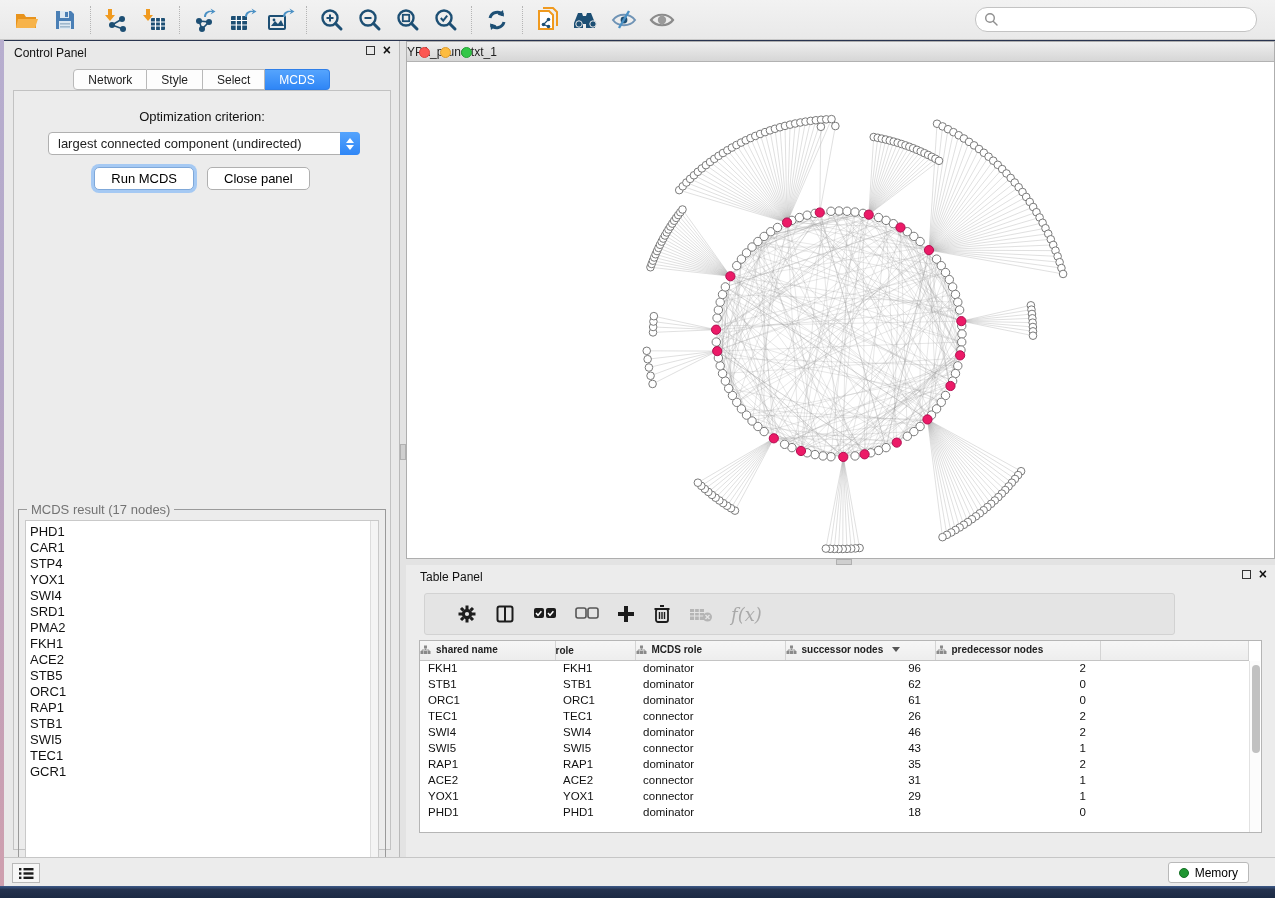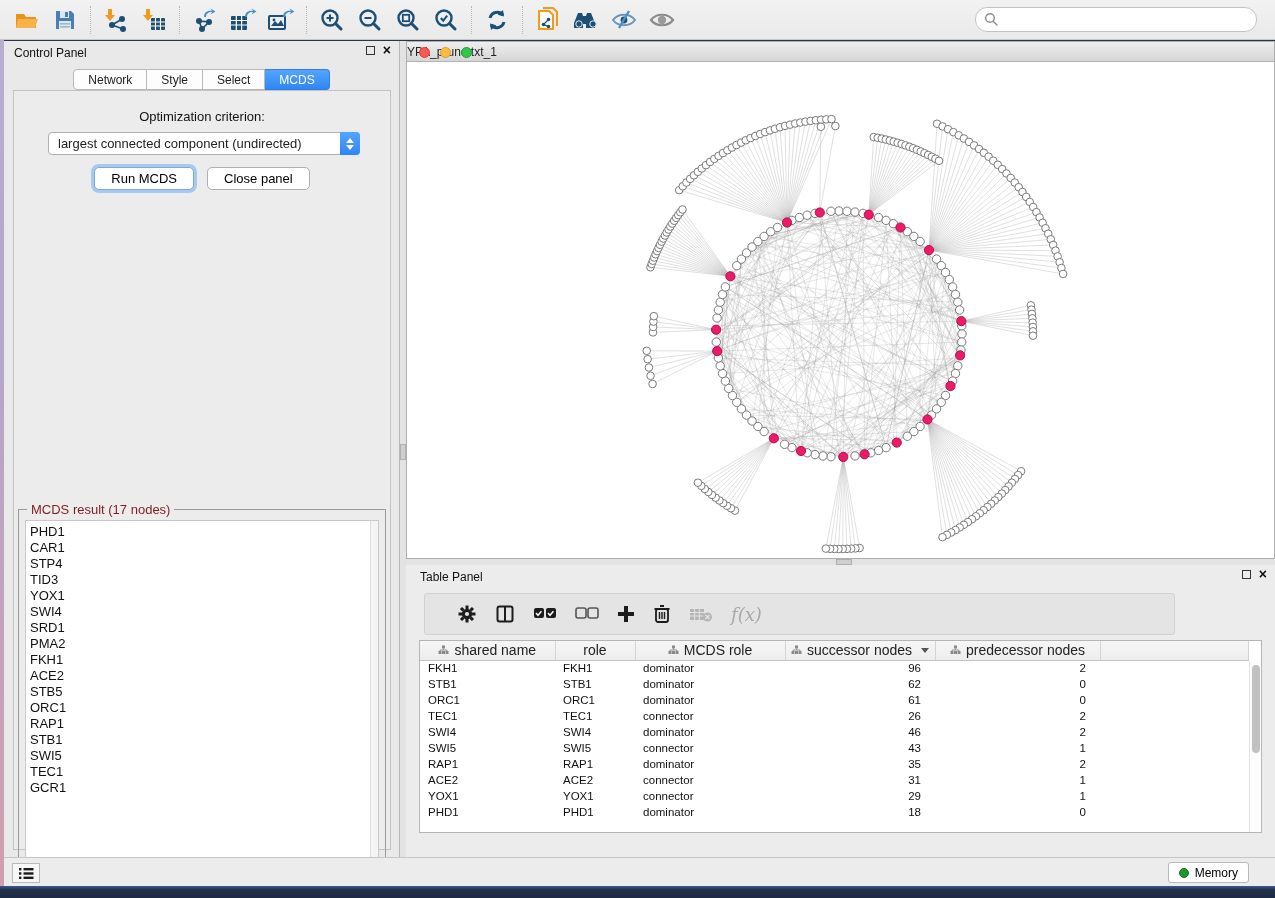--- a/index.html
+++ b/index.html
@@ -55,21 +55,21 @@
   .stepper .up { width:0; height:0; border-left:4px solid transparent; border-right:4px solid transparent; border-bottom:5px solid #fff; }
   .stepper .down { width:0; height:0; border-left:4px solid transparent; border-right:4px solid transparent; border-top:5px solid #fff; }
   .btn-row { position:absolute; left:0; top:76px; width:100%; display:flex; justify-content:center; gap:13px; }
   .btn { height:23px; padding:0 16px; background:#fff; border:1px solid #b0b0b0; border-radius:5px;
     font-size:13px; cursor:pointer; font-family:inherit; }
   .btn.focus { box-shadow:0 0 0 3px #a5c9f3; border-color:#7fa8d9; }
 
   .result-group { position:absolute; left:4px; top:418px; width:368px; height:372px;
     border:1px solid #9a9a9a; }
   .result-legend { position:absolute; left:8px; top:-8px; background:#ececec; padding:0 4px;
-    font-size:13px; color:#7f1d1d; }
+    font-size:13px; color:#737373; }
   .result-list-wrap { position:absolute; left:6px; top:10px; width:354px; height:354px;
     background:#fff; border:1px solid #c9c9c9; overflow:hidden; }
   .result-list { list-style:none; padding:3px 0 0 4px; }
   .result-list li { font-size:13px; line-height:16px; color:#111; }
   .result-scroll { position:absolute; right:0; top:0; width:8px; height:100%;
     background:#f4f4f4; border-left:1px solid #ddd; }
 
   
   .vsplit { position:absolute; left:400px; top:41px; width:6px; height:819px; background:#e3e3e3; cursor:col-resize; }
   .vhandle { position:absolute; left:0; top:403px; width:6px; height:16px; background:#cfcfcf; border:1px solid #b0b0b0; }
@@ -93,21 +93,21 @@
   .tp-toolbar { position:absolute; left:12px; top:28px; width:751px; height:42px;
     background:#e4e4e4; border:1px solid #d2d2d2; border-radius:3px;
     display:flex; align-items:center; gap:18px; padding:0 32px;margin-left:6px; }
   .tp-icon { display:flex; align-items:center; justify-content:center; cursor:pointer; background:none; border:none; }
   .fx { font-family:"DejaVu Serif",serif; font-style:italic; font-size:18px; color:#a9a9a9; }
 
   .tp-table { position:absolute; left:13px; top:75px; width:843px; height:193px; background:#fff;
     border:1px solid #b5b5b5; overflow:hidden; }
   table { border-collapse:collapse; table-layout:fixed; width:828px; }
   th { height:19px; background:linear-gradient(180deg,#f6f6f6,#ededed); border-right:1px solid #d4d4d4;
-    border-bottom:1px solid #c4c4c4; font-weight:normal; font-size:14px; color:#222; text-align:center;
+    border-bottom:1px solid #c4c4c4; font-weight:bold; font-size:10px; color:#222; text-align:left;
     position:relative; white-space:nowrap; overflow:hidden; }
   td { height:16px; font-size:11.5px; color:#111; padding:0 8px; white-space:nowrap; overflow:hidden; }
   td.num { text-align:right; padding-right:14px; }
   .hdr-inner { display:inline-flex; align-items:center; gap:5px; }
   .sort-chev { width:0; height:0; border-left:4px solid transparent; border-right:4px solid transparent;
     border-top:5px solid #555; display:inline-block; margin-left:4px; }
   .tbl-scroll { position:absolute; right:1px; top:20px; width:11px; height:172px; background:#fcfcfc;
     border-left:1px solid #e2e2e2; }
   .tbl-thumb { position:absolute; left:1.5px; top:4px; width:8px; height:88px; background:#c1c1c1; border-radius:4px; }
 
@@ -307,21 +307,20 @@
           <button class="btn">Close panel</button>
         </div>
 
         <div class="result-group">
           <div class="result-legend">MCDS result (17 nodes)</div>
           <div class="result-list-wrap">
             <ul class="result-list" id="mcds-list">
                 <li>PHD1</li>
                 <li>CAR1</li>
                 <li>STP4</li>
-                <li>TID3</li>
                 <li>YOX1</li>
                 <li>SWI4</li>
                 <li>SRD1</li>
                 <li>PMA2</li>
                 <li>FKH1</li>
                 <li>ACE2</li>
                 <li>STB5</li>
                 <li>ORC1</li>
                 <li>RAP1</li>
                 <li>STB1</li>

